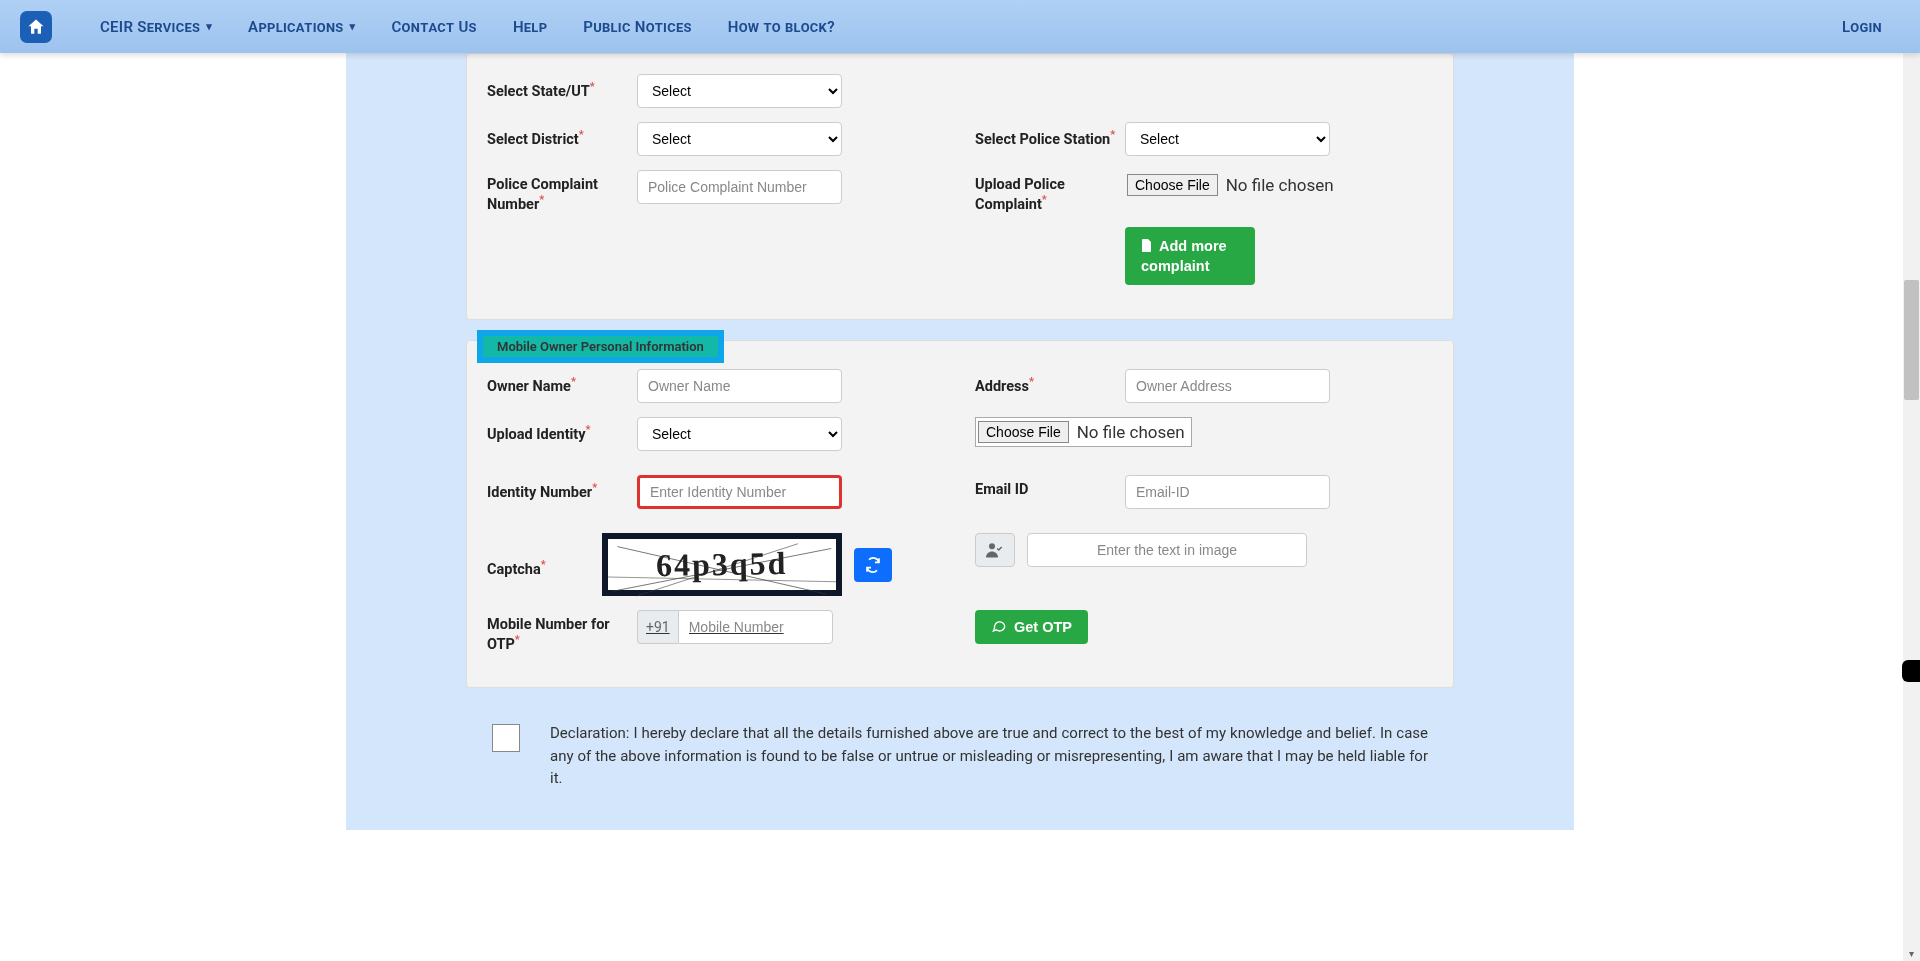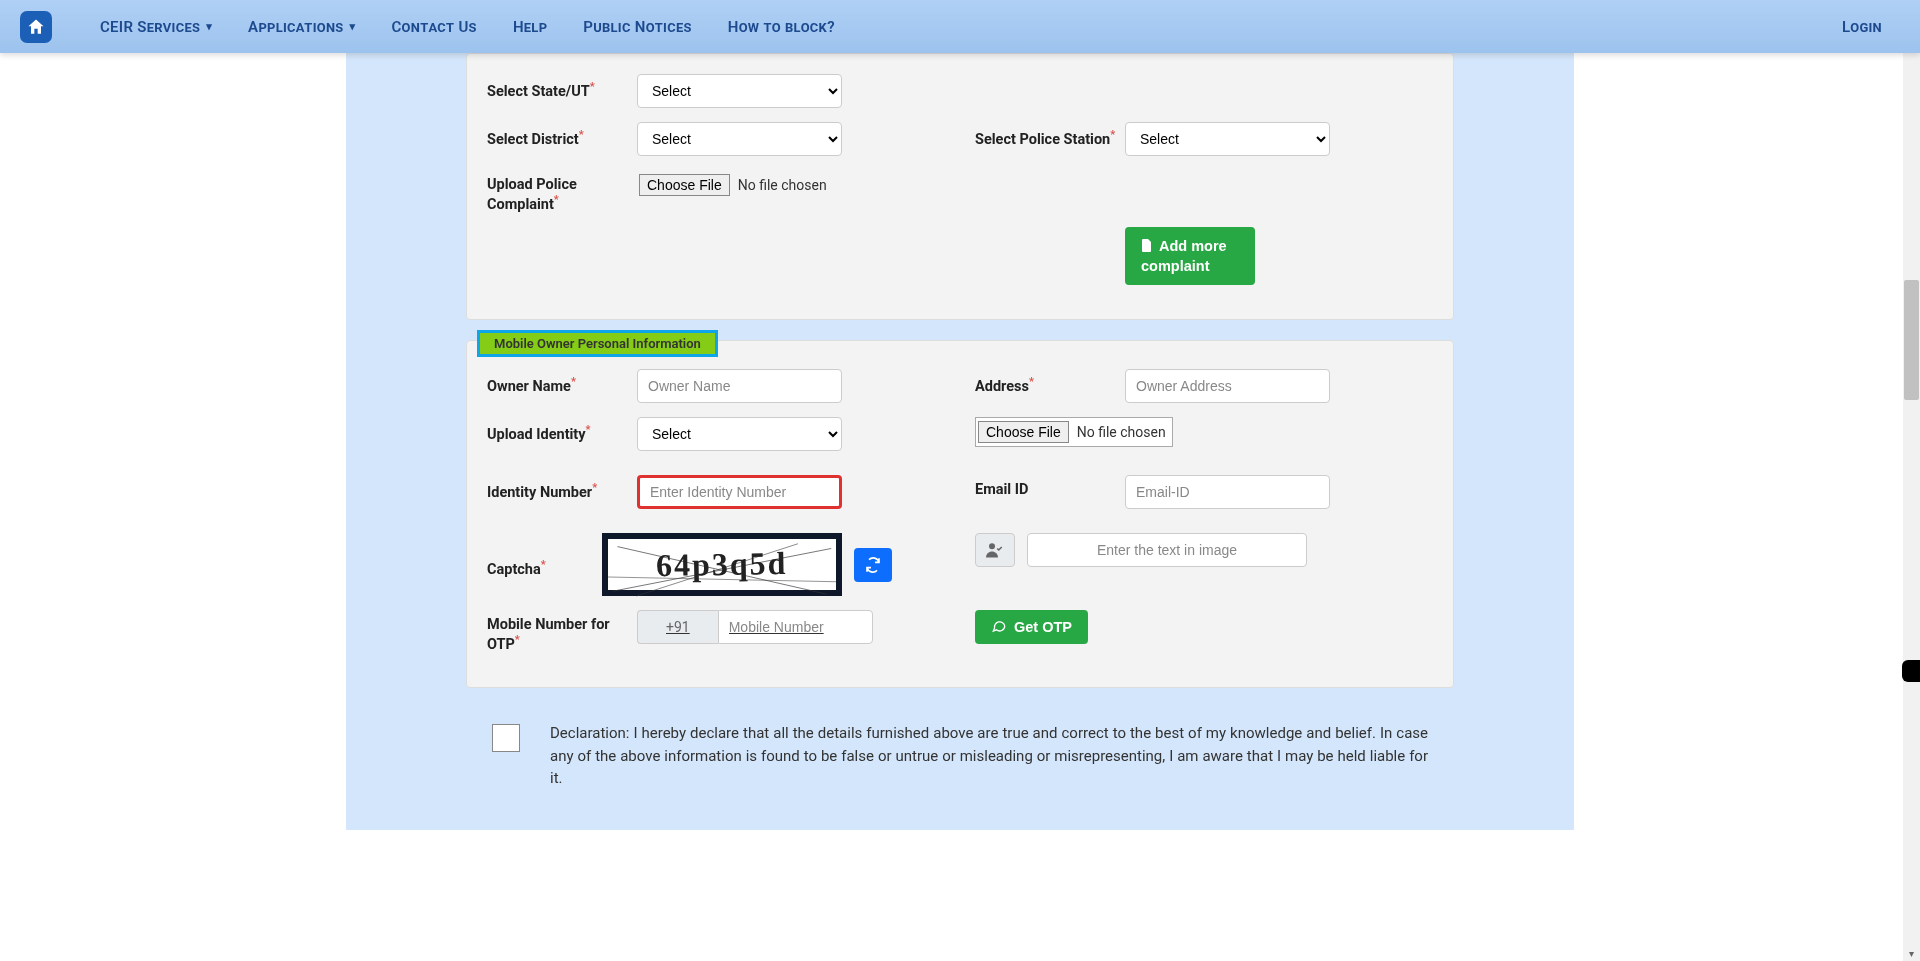--- a/index.html
+++ b/index.html
@@ -55,22 +55,22 @@
   border: 1px solid #ddd;
   border-radius: 4px;
   padding: 20px;
   margin-bottom: 20px;
   position: relative;
 }
 .card-title {
   position: absolute;
   top: -11px;
   left: 10px;
-  background: #84cc16;
-  border: 3px solid #0ea5e9;
+  background: #14b8a6;
+  border: 6px solid #0ea5e9;
   padding: 3px 14px;
   font-weight: 600;
   font-size: 13px;
 }
 .row { display: flex; gap: 30px; margin-bottom: 14px; }
 .col { flex: 1; display: flex; align-items: flex-start; }
 .label {
   width: 150px;
   font-weight: 700;
   font-size: 14.5px;
@@ -98,21 +98,21 @@
   height: 30px;
 }
 .file-btn {
   background: #efefef;
   border: 1px solid #888;
   padding: 2px 7px;
   margin: 2px;
   font-size: 14px;
   cursor: pointer;
 }
-.file-text { padding: 0 6px; font-size: 14px; }
+.file-text { padding: 0 6px; font-size: 17px; }
 .file-picker.no-border { border: none; background: transparent; }
 .btn-green {
   background: #28a745;
   color: #fff;
   border: none;
   border-radius: 4px;
   padding: 9px 16px;
   font-weight: 600;
   font-size: 14.5px;
   cursor: pointer;
@@ -167,21 +167,21 @@
   border: 3px solid #e03131 !important;
   width: 205px;
   padding: 0 9px;
 }
 .prefix-group { display: flex; }
 .prefix {
   background: #e9ecef;
   border: 1px solid #ccc;
   border-right: none;
   border-radius: 4px 0 0 4px;
-  padding: 0 28px;
+  padding: 0 8px;
   height: 34px;
   display: flex;
   align-items: center;
   color: #666;
 }
 .prefix-group input { border-radius: 0 4px 4px 0; width: 155px; }
 .declaration {
   display: flex;
   gap: 30px;
   padding: 14px 26px 0;
@@ -273,20 +273,24 @@
       <div class="col">
         <div class="label"><span>Select District</span><span class="req">*</span></div>
         <div class="control"><select><option>Select</option></select></div>
       </div>
       <div class="col">
         <div class="label"><span>Select Police Station</span><span class="req">*</span></div>
         <div class="control"><select><option>Select</option></select></div>
       </div>
     </div>
     <div class="row">
+      <div class="col">
+        <div class="label"><span>Police Complaint Number</span><span class="req">*</span></div>
+        <div class="control"><input type="text" placeholder="Police Complaint Number" style=""></div>
+      </div>
       <div class="col">
         <div class="label"><span>Upload Police Complaint</span><span class="req">*</span></div>
         <div class="control">
           <div class="file-picker no-border">
             <button class="file-btn">Choose File</button>
             <span class="file-text">No file chosen</span>
           </div>
         </div>
       </div>
     </div>

